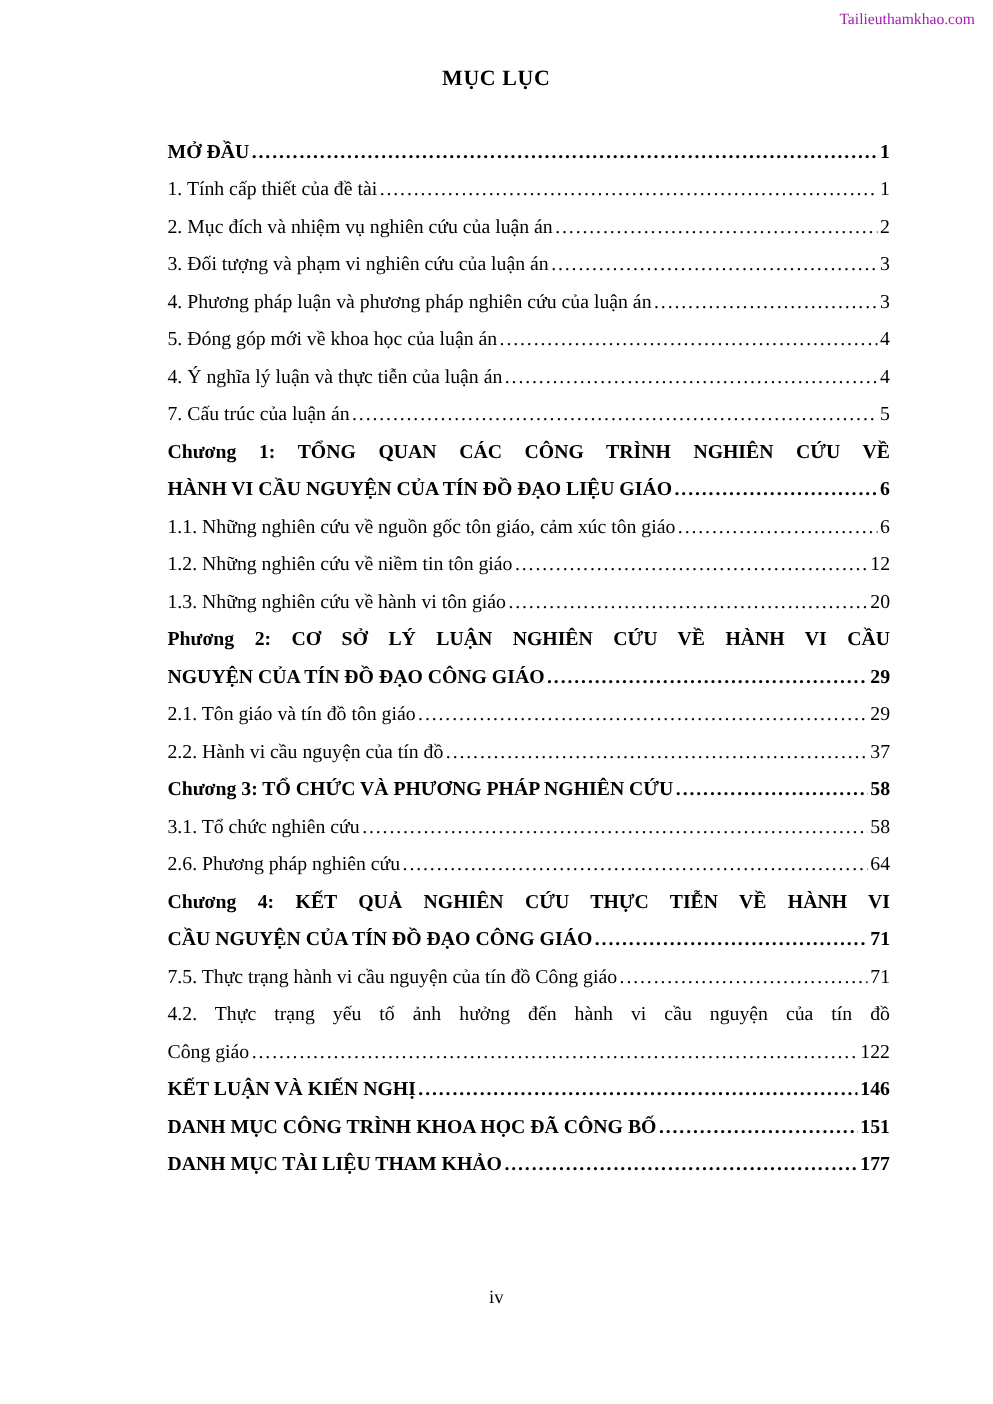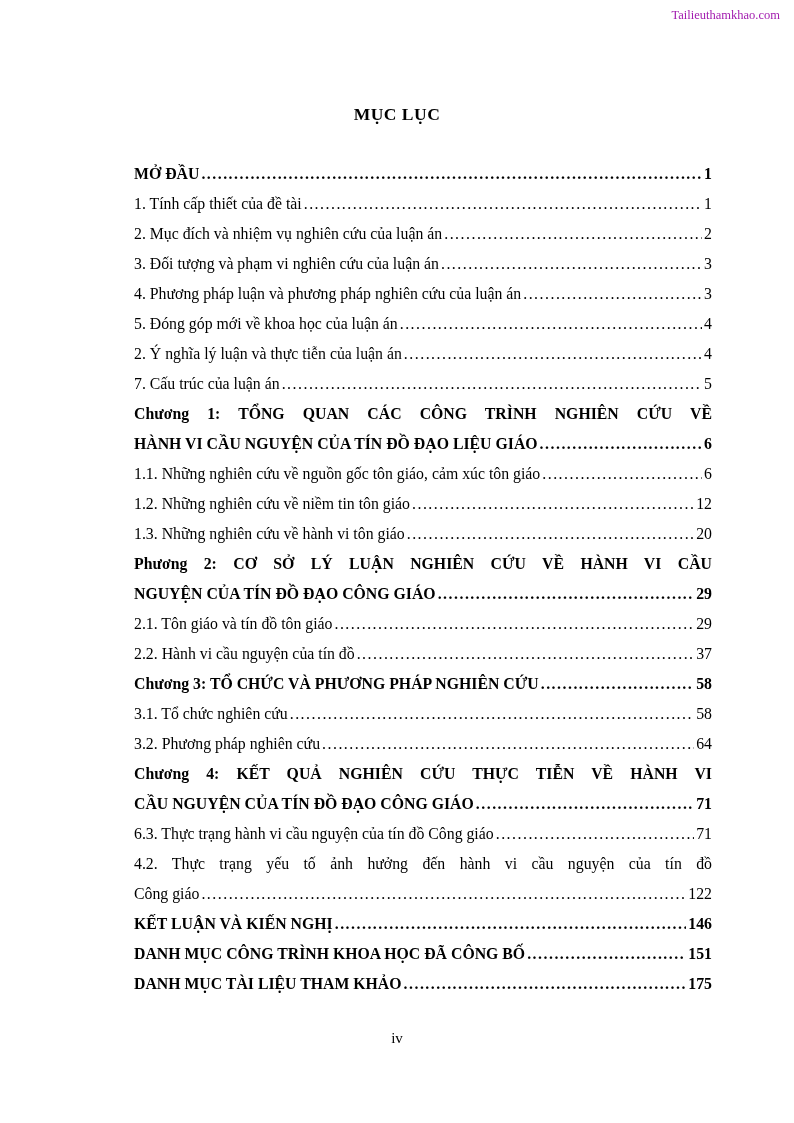--- a/index.html
+++ b/index.html
@@ -18,21 +18,21 @@
     top: 8px;
     right: 14px;
     font-size: 12.5px;
     color: #c0392b;
     text-decoration: none;
     cursor: pointer;
     font-family: "Liberation Serif", "DejaVu Serif", serif;
   }
   .page-title {
     margin: 0;
-    padding-top: 104px;
+    padding-top: 52px;
     text-align: center;
     font-size: 17.5px;
     font-weight: bold;
     letter-spacing: 0.5px;
   }
   .toc {
     margin-top: 34px;
     margin-left: 134px;
     width: 578px;
     font-family: Liberation Serif, serif;
@@ -106,21 +106,21 @@
     <span class="toc-text">4. Phương pháp luận và phương pháp nghiên cứu của luận án</span>
     <span class="dots"></span>
     <span class="page-num">3</span>
   </div>
     <div class="toc-line">
     <span class="toc-text">5. Đóng góp mới về khoa học của luận án</span>
     <span class="dots"></span>
     <span class="page-num">4</span>
   </div>
     <div class="toc-line">
-    <span class="toc-text">2. Ý nghĩa lý luận và thực tiễn của luận án</span>
+    <span class="toc-text">4. Ý nghĩa lý luận và thực tiễn của luận án</span>
     <span class="dots"></span>
     <span class="page-num">4</span>
   </div>
     <div class="toc-line">
     <span class="toc-text">7. Cấu trúc của luận án</span>
     <span class="dots"></span>
     <span class="page-num">5</span>
   </div>
     <div class="toc-line bold justify no-page">
     <span class="toc-text">Chương 1: TỔNG QUAN CÁC CÔNG TRÌNH NGHIÊN CỨU VỀ</span>
@@ -169,35 +169,35 @@
     <span class="toc-text">Chương 3: TỔ CHỨC VÀ PHƯƠNG PHÁP NGHIÊN CỨU</span>
     <span class="dots"></span>
     <span class="page-num">58</span>
   </div>
     <div class="toc-line">
     <span class="toc-text">3.1. Tổ chức nghiên cứu</span>
     <span class="dots"></span>
     <span class="page-num">58</span>
   </div>
     <div class="toc-line">
-    <span class="toc-text">3.2. Phương pháp nghiên cứu</span>
+    <span class="toc-text">2.6. Phương pháp nghiên cứu</span>
     <span class="dots"></span>
     <span class="page-num">64</span>
   </div>
     <div class="toc-line bold justify no-page">
     <span class="toc-text">Chương 4: KẾT QUẢ NGHIÊN CỨU THỰC TIỄN VỀ HÀNH VI</span>
 
   </div>
     <div class="toc-line bold">
     <span class="toc-text">CẦU NGUYỆN CỦA TÍN ĐỒ ĐẠO CÔNG GIÁO</span>
     <span class="dots"></span>
     <span class="page-num">71</span>
   </div>
     <div class="toc-line">
-    <span class="toc-text">6.3. Thực trạng hành vi cầu nguyện của tín đồ Công giáo</span>
+    <span class="toc-text">7.5. Thực trạng hành vi cầu nguyện của tín đồ Công giáo</span>
     <span class="dots"></span>
     <span class="page-num">71</span>
   </div>
     <div class="toc-line justify no-page">
     <span class="toc-text">4.2. Thực trạng yếu tố ảnh hưởng đến hành vi cầu nguyện của tín đồ</span>
 
   </div>
     <div class="toc-line">
     <span class="toc-text">Công giáo</span>
     <span class="dots"></span>
@@ -209,17 +209,17 @@
     <span class="page-num">146</span>
   </div>
     <div class="toc-line bold">
     <span class="toc-text">DANH MỤC CÔNG TRÌNH KHOA HỌC ĐÃ CÔNG BỐ</span>
     <span class="dots"></span>
     <span class="page-num">151</span>
   </div>
     <div class="toc-line bold">
     <span class="toc-text">DANH MỤC TÀI LIỆU THAM KHẢO</span>
     <span class="dots"></span>
-    <span class="page-num">175</span>
+    <span class="page-num">177</span>
   </div>
   </div>
 
 <div class="footer">iv</div>
 
 </body></html>

